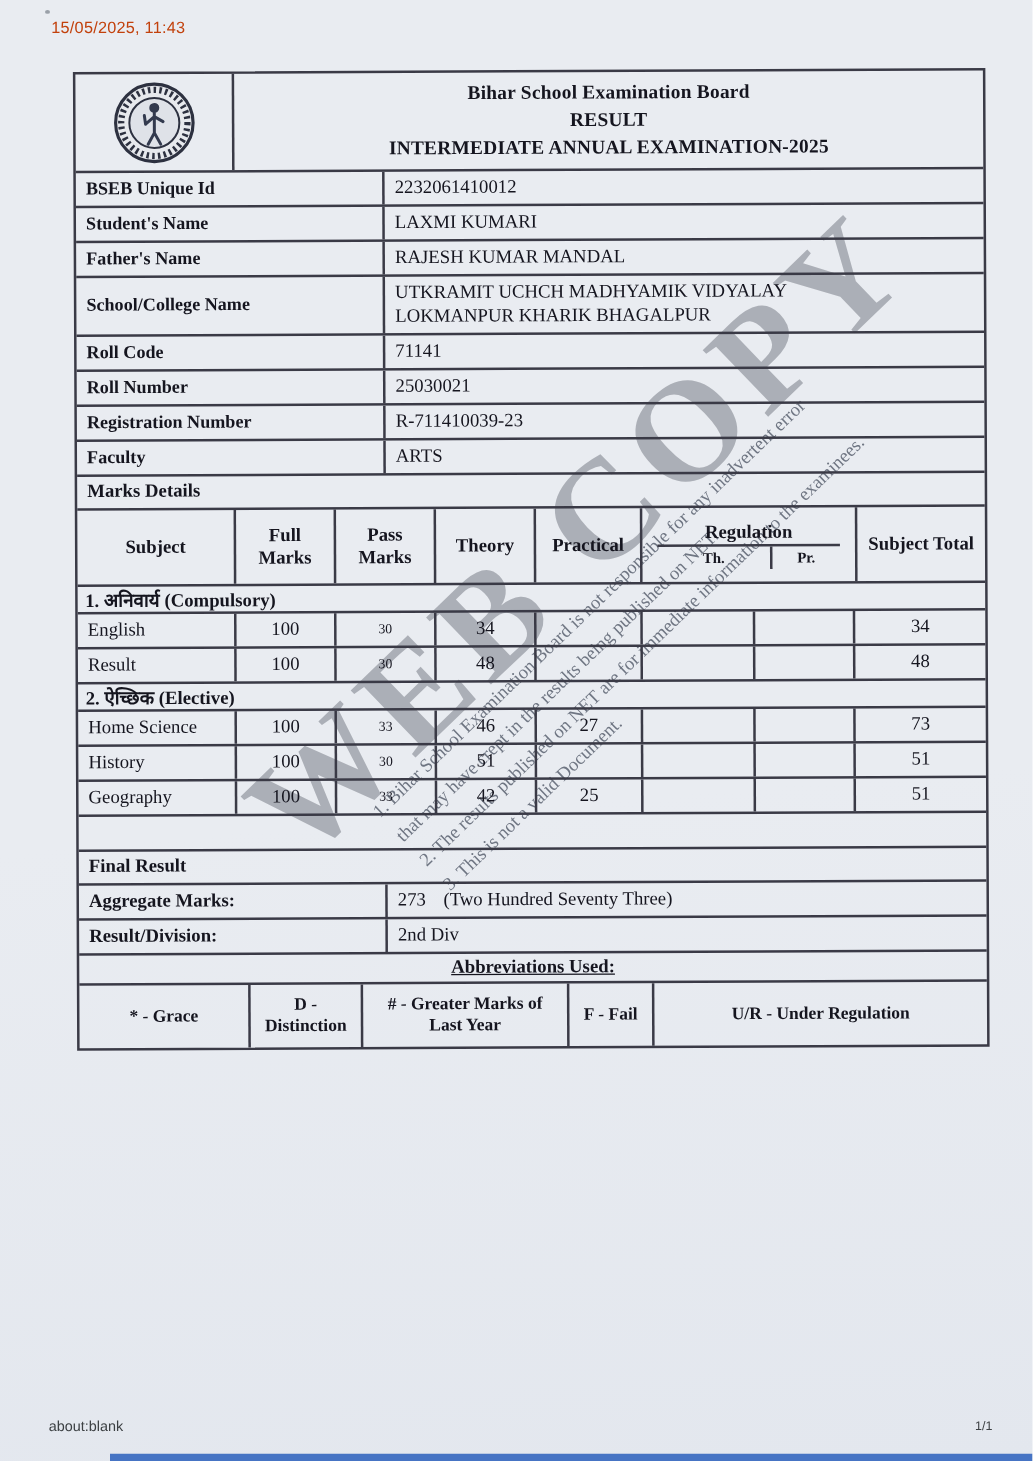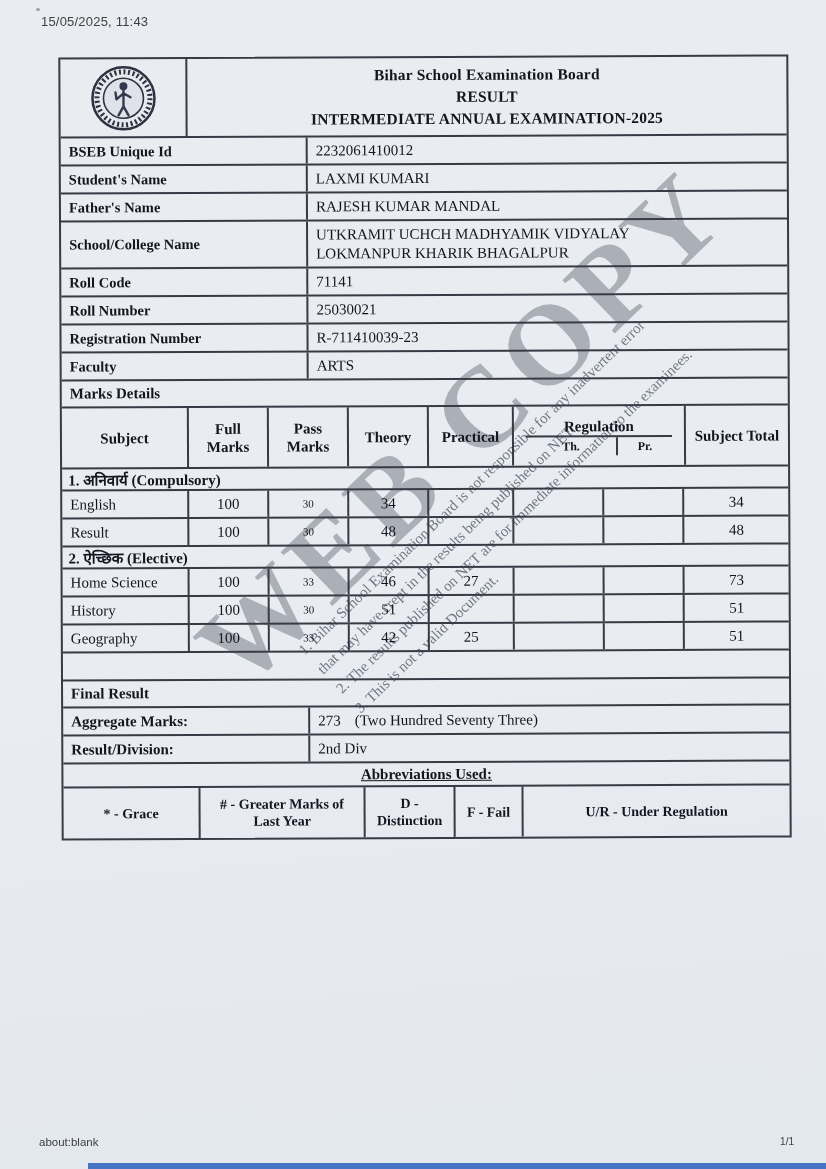--- a/index.html
+++ b/index.html
@@ -11,21 +11,21 @@
   html,body{width:826px;height:1169px;}
   body{
     font-family:"Liberation Serif","DejaVu Serif",serif;
     color:var(--ink);
     background:linear-gradient(175deg,var(--paper) 0%,var(--paper) 55%,var(--paper2) 100%);
     position:relative;overflow:hidden;
   }
   .timestamp{
     position:absolute;left:41px;top:14px;
     font-family:"Liberation Sans","DejaVu Sans",sans-serif;
-    font-size:13px;color:#404040;letter-spacing:0.2px;
+    font-size:13px;color:#c2410c;letter-spacing:0.2px;
   }
   .speck{position:absolute;left:36px;top:8px;width:4px;height:3px;background:#9aa0a8;border-radius:50%;}
   
   .watermark{
     position:absolute;left:462px;top:428px;
     transform:translate(-50%,-50%) rotate(-44deg);
     font-size:114px;font-weight:bold;letter-spacing:8px;white-space:nowrap;
     color:var(--wm);z-index:1;
   }
   .disclaimer{
@@ -242,22 +242,22 @@
   <div class="row h28">
     <div class="cell res-label">Result/Division:</div>
     <div class="cell res-value">2nd Div</div>
   </div>
 
   <div class="row h24">
     <div class="cell abbr-title">Abbreviations Used:</div>
   </div>
   <div class="row h52 abbr">
     <div class="cell a1">* - Grace</div>
+    <div class="cell a4">D - Distinction</div>
     <div class="cell a3"># - Greater Marks of Last Year</div>
-    <div class="cell a4">D - Distinction</div>
     <div class="cell a5">F - Fail</div>
     <div class="cell a6">U/R - Under Regulation</div>
   </div>
 
 </div>
 
 <div class="footer-left">about:blank</div>
 <div class="footer-right">1/1</div>
 <div class="photo-edge-bottom"></div>
 

